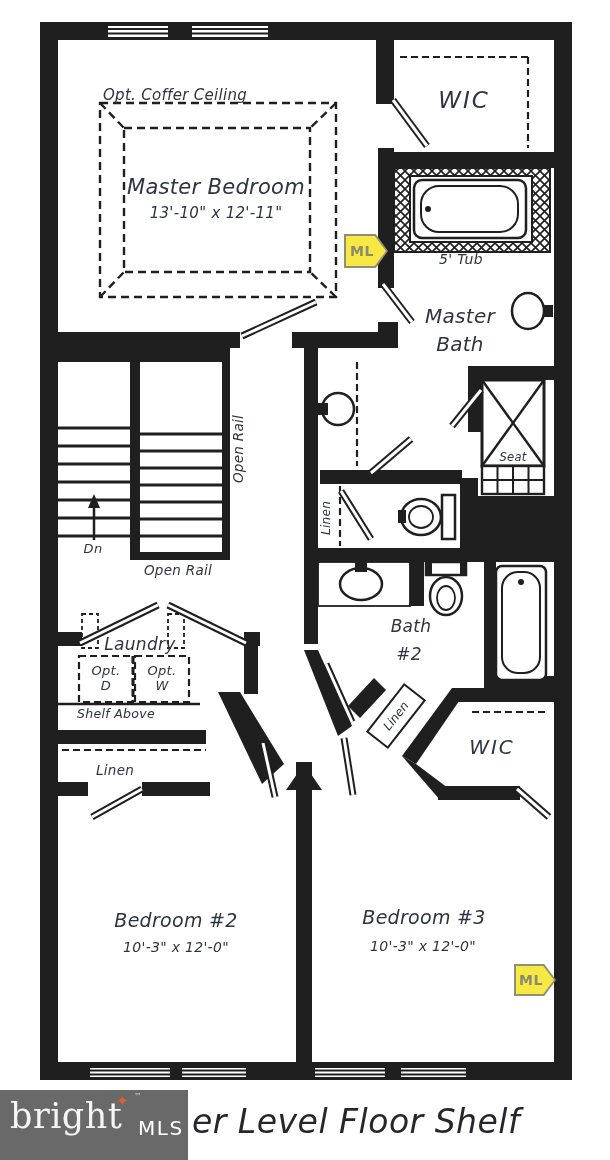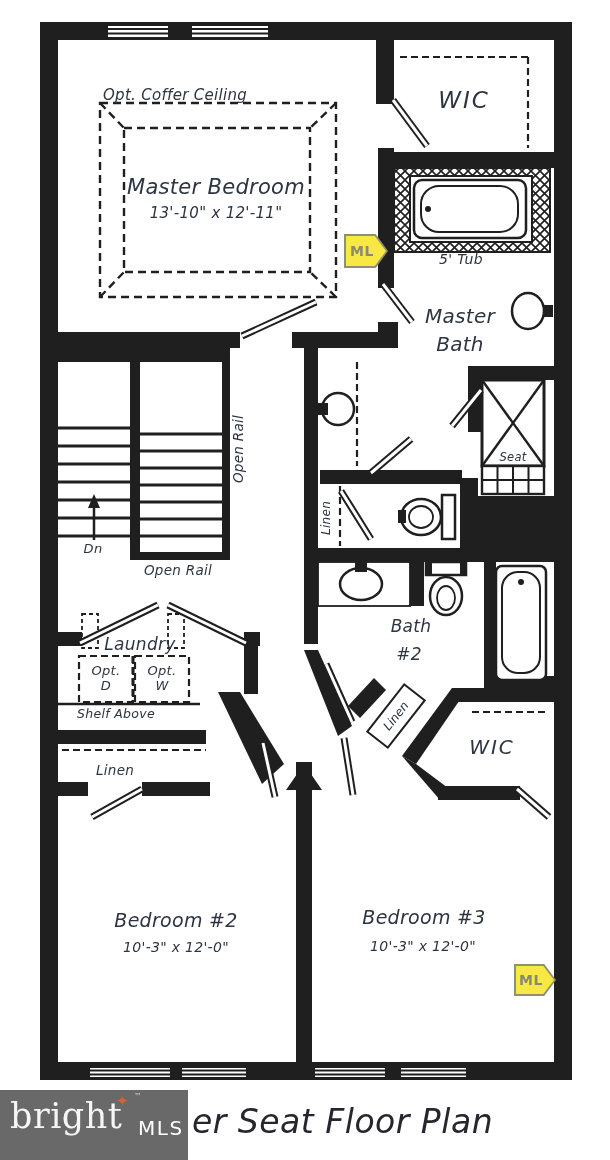--- a/index.html
+++ b/index.html
@@ -346,15 +346,15 @@
     </div>
       </div>
   </div>
 
   <div class="logo">
     <span class="main">bright</span>
     <span class="star">✦</span>
     <span class="tm">™</span>
     <span class="sub">MLS</span>
   </div>
-  <div class="floor-title">er Seat Floor Plan</div>
+  <div class="floor-title">er Level Floor Shelf</div>
 
 </div>
 
 </body></html>

